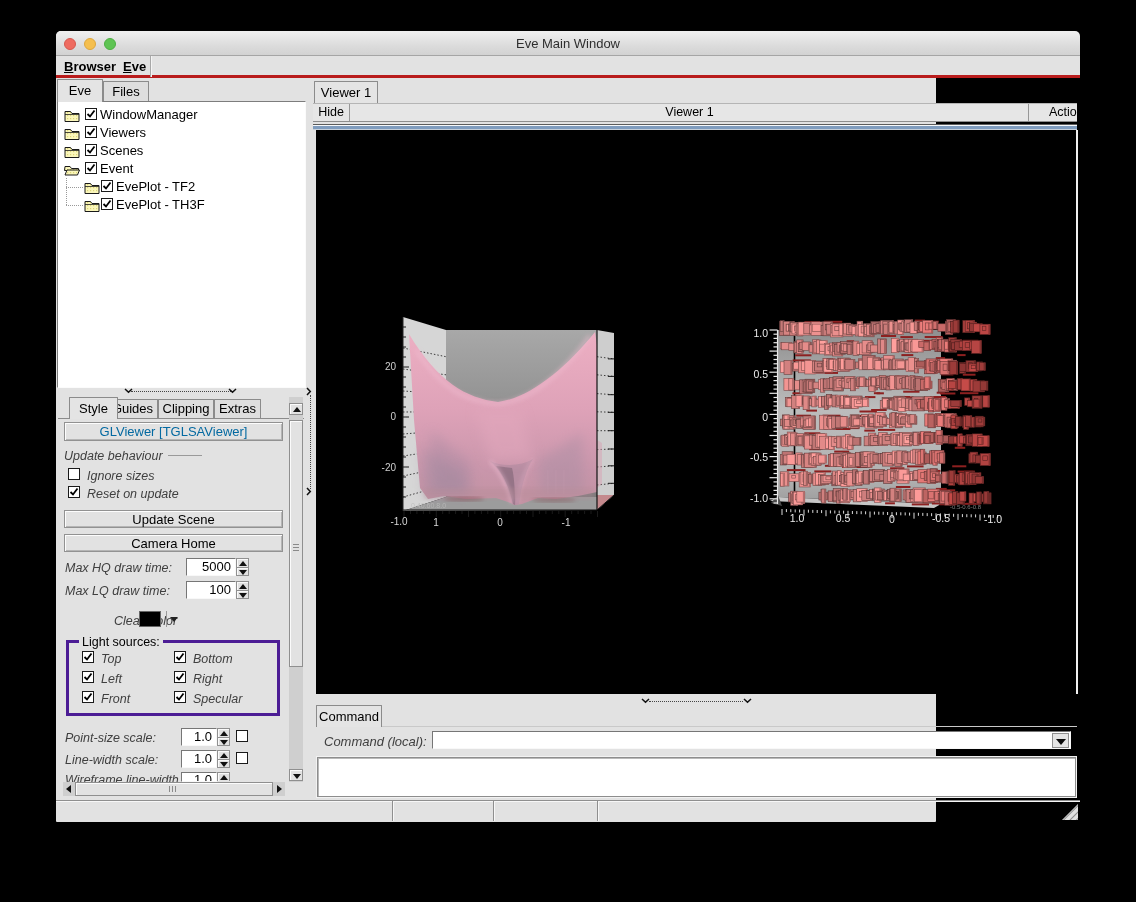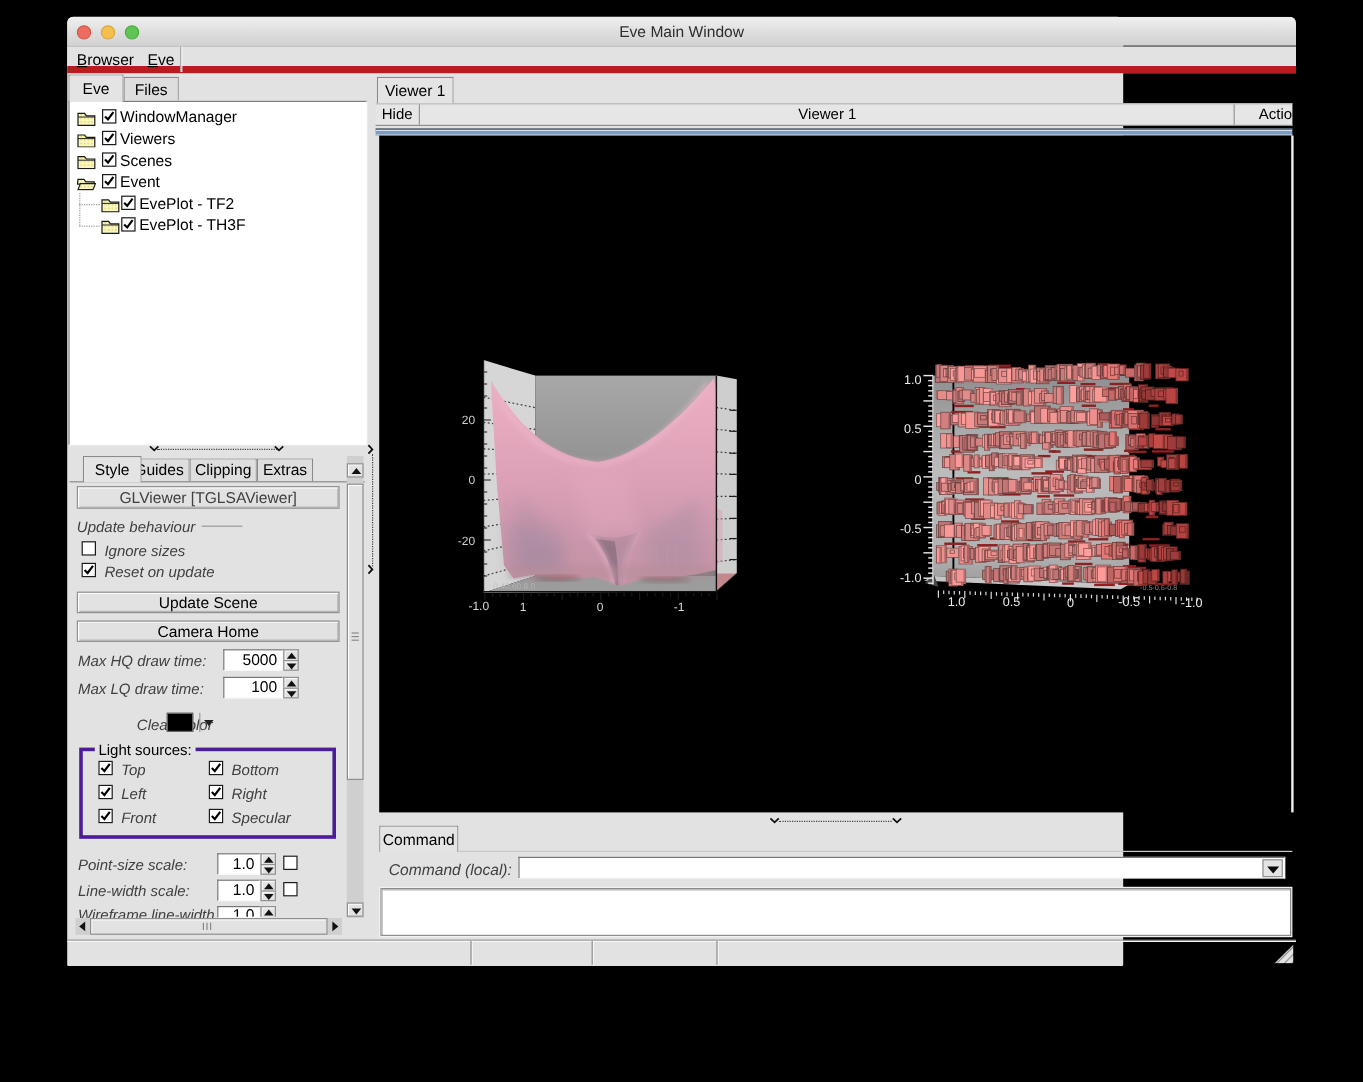--- a/index.html
+++ b/index.html
@@ -1,27 +1,27 @@
 <!DOCTYPE html>
 <html><head><meta charset="utf-8">
 <style>
 html,body{margin:0;padding:0;width:1136px;height:902px;background:#000;overflow:hidden;
   font-family:"Liberation Sans",sans-serif;-webkit-font-smoothing:antialiased;}
 *{box-sizing:border-box;}
 .abs{position:absolute;}
-.win{position:absolute;left:56px;top:14px;width:880px;height:791px;background:#e2e2e2;
+.win{position:absolute;left:56px;top:31px;width:880px;height:791px;background:#e2e2e2;
   border-radius:5px 5px 1px 1px;}
 .titlebar{position:absolute;left:0;top:0;width:1024px;height:25px;
   background:linear-gradient(#f0f0f0,#dcdcdc 60%,#d2d2d2);border-bottom:1px solid #a5a5a5;
   border-radius:5px 5px 0 0;}
 .tl{position:absolute;top:7px;width:12px;height:12px;border-radius:50%;}
 .title{position:absolute;left:0;top:0;width:100%;text-align:center;line-height:25px;
   font-size:13px;color:#2e2e2e;}
 .menubar{position:absolute;left:0;top:25px;width:1024px;height:22px;background:#e2e2e2;
-  border-bottom:6px solid #b91c1c;}
+  border-bottom:3px solid #b91c1c;font-weight:bold;}
 .menuitem{position:absolute;top:0;font-size:13px;color:#000;line-height:21px;}
 .msep{position:absolute;top:0;height:21px;width:2px;border-left:1px solid #a8a8a8;border-right:1px solid #f4f4f4;}
 .tab{position:absolute;background:#e2e2e2;border:1px solid #8b8b8b;border-bottom:none;
   text-align:center;font-size:13px;color:#000;border-radius:1px 1px 0 0;}
 .tab.on{background:#e4e4e4;z-index:5;}
 .sunkbox{position:absolute;background:#fff;border-top:1px solid #7d7d7d;border-left:1px solid #7d7d7d;
   border-bottom:1px solid #fbfbfb;border-right:1px solid #fbfbfb;}
 .trow{position:absolute;height:18px;font-size:13px;color:#000;white-space:nowrap;}
 .cb{position:absolute;width:12px;height:12px;background:#fff;border:1px solid #1a1a1a;}
 .cb svg{display:block;margin:0 auto;}
@@ -179,21 +179,21 @@
   <svg class="chv" style="left:172px;top:357px" width="9" height="6">
       <path d="M1 1 L4.5 4.3 L8 1" stroke="#111" stroke-width="1.5" fill="none"></path>
     </svg>
 
   <div class="tab on" style="left:2px;top:366px;width:49px;height:22px;line-height:21px;margin-left:11px;">Style</div>
   <div class="tab" style="left:51px;top:368px;width:51px;height:19px;line-height:18px;background:#dedede;">Guides</div>
   <div class="tab" style="left:102px;top:368px;width:56px;height:19px;line-height:18px;background:#dedede;">Clipping</div>
   <div class="tab" style="left:158px;top:368px;width:47px;height:19px;line-height:18px;background:#dedede;">Extras</div>
   <div class="abs" style="left:2px;top:387px;width:246px;height:1px;background:#8b8b8b;"></div>
 
-  <div class="btn" style="left:8px;top:391px;width:219px;height:19px;line-height:18px;color:#404040;">GLViewer [TGLSAViewer]</div>
+  <div class="btn" style="left:8px;top:391px;width:219px;height:19px;line-height:18px;color:#0369a1;">GLViewer [TGLSAViewer]</div>
 
   <div class="lbl" style="left:8px;top:418px;">Update behaviour</div>
   <div class="abs" style="left:112px;top:424px;width:34px;height:1px;background:#9a9a9a;"></div>
   <div class="cb" style="left:12px;top:437px;"></div>
   <div class="lbl" style="left:31px;top:438px;">Ignore sizes</div>
   <div class="cb" style="left:12px;top:455px;">
       <svg width="10" height="10" viewBox="0 0 10 10">
         <path d="M1.5 5 L4 7.5 L8.5 1.5" stroke="#000" stroke-width="1.8" fill="none"></path>
       </svg>
     </div>

